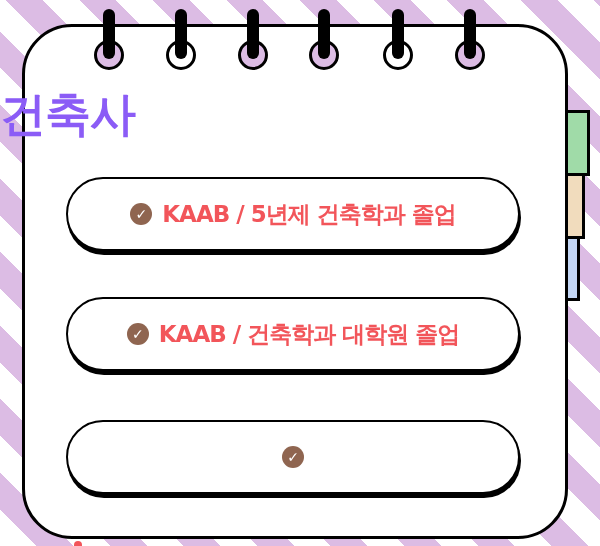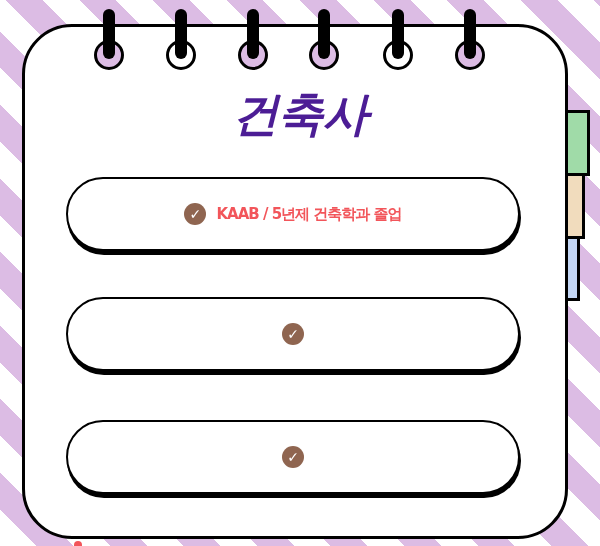--- a/index.html
+++ b/index.html
@@ -20,37 +20,37 @@
       position: absolute; top: 40px; width: 30px; height: 30px;
       border: 3px solid #000; border-radius: 50%; box-sizing: border-box;
       background: #dcbce4;
     }
     .ring.white { background: #ffffff; }
     .bar {
       position: absolute; top: 9px; width: 12px; height: 50px; background: #000;
       border-radius: 6px;
     }
     .title {
-      position: absolute; left: 0; width: 600px; top: 84px; text-align: center;
-      font-size: 46px; font-weight: bold; color: #4c1d95; letter-spacing: -1px; font-style: italic;
+      position: absolute; left: 0; width: 600px; top: 84px; text-align: left;
+      font-size: 46px; font-weight: bold; color: #8b5cf6; letter-spacing: -1px;
     }
     .pill {
       position: absolute; left: 66px; width: 454px; height: 74px;
       background: #ffffff; border: 2px solid #000; box-sizing: border-box;
       border-radius: 37px; box-shadow: 1px 4px 0 #000;
       display: flex; align-items: center; justify-content: center; gap: 10px;
       cursor: pointer;
     }
     .check {
       width: 22px; height: 22px; border-radius: 50%; background: #8f6550;
       color: #fff; font-size: 14px; font-weight: bold; line-height: 22px;
       text-align: center; flex: 0 0 auto;
     }
     .pill-label {
-      color: #f2555a; font-size: 15px; font-weight: bold; letter-spacing: -1px;
+      color: #f2555a; font-size: 23px; font-weight: bold; letter-spacing: -1px;
       white-space: nowrap;
     }
     .dot {
       position: absolute; left: 74px; top: 541px; width: 8px; height: 8px;
       border-radius: 50%; background: #f2555a;
     }
   </style>
 </head>
 <body>
 
@@ -75,19 +75,20 @@
 
 <div class="title">건축사</div>
 
 <div class="pill" style="top:177px;">
   <span class="check">✓</span>
   <span class="pill-label">KAAB / 5년제 건축학과 졸업</span>
 </div>
 
 <div class="pill" style="top:297px;">
   <span class="check">✓</span>
+  <span class="pill-label">KAAB / 건축학과 대학원 졸업</span>
 </div>
 
 <div class="pill" style="top:420px;">
   <span class="check">✓</span>
 </div>
 
 <div class="dot"></div>
 
 </body></html>

